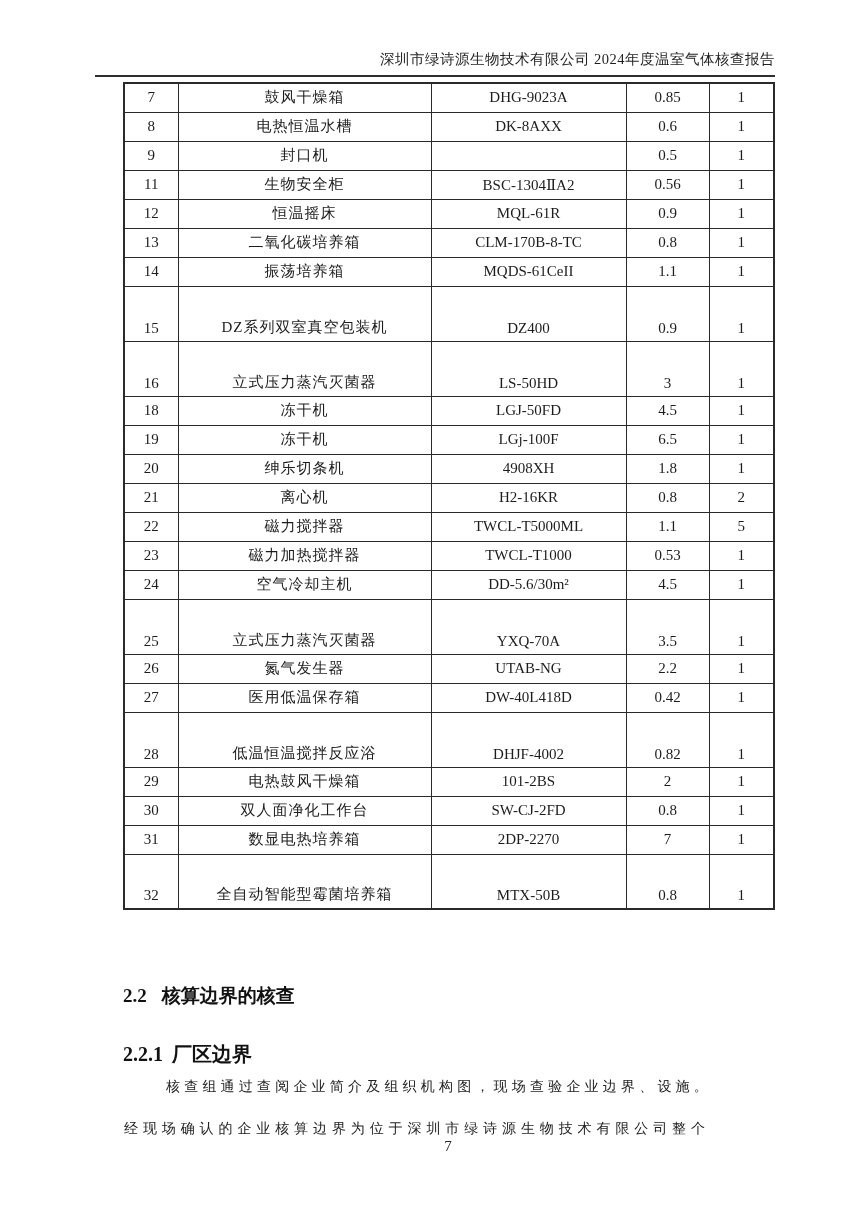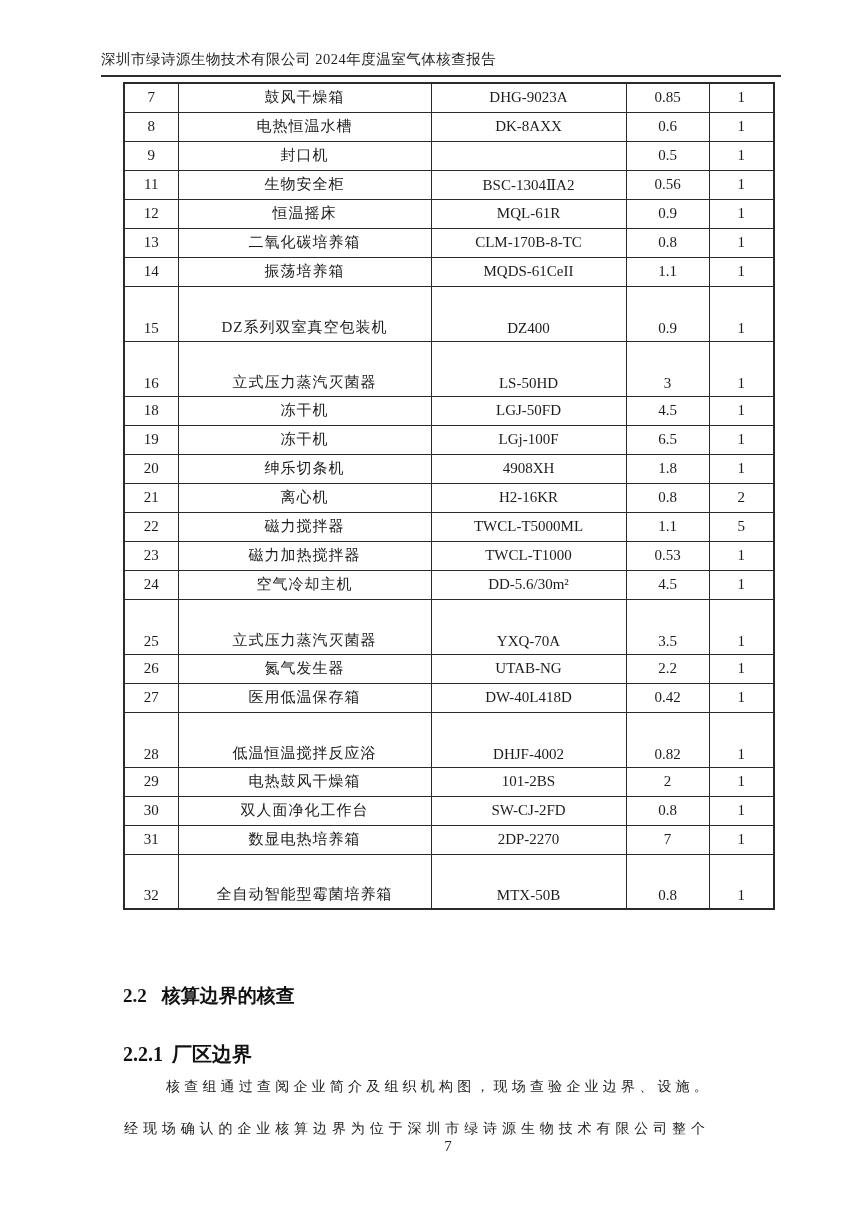--- a/index.html
+++ b/index.html
@@ -5,23 +5,23 @@
   * { margin: 0; padding: 0; box-sizing: border-box; }
   html, body { background: #ffffff; }
   body {
     width: 865px; height: 1218px;
     position: relative;
     font-family: "Liberation Serif", "DejaVu Serif", serif;
     color: #1c1c1c;
   }
   .page-header {
     position: absolute;
-    left: 101px; top: 50px;
+    left: 95px; top: 50px;
     width: 680px;
-    text-align: left;
+    text-align: right;
     font-size: 14.5px;
     letter-spacing: 0.5px;
     padding-bottom: 6px;
     border-bottom: 2px solid #2e2e2e;
     color: #1f1f1f;
   }
   table.equipment {
     position: absolute;
     left: 123px; top: 82px;
     width: 650px;

